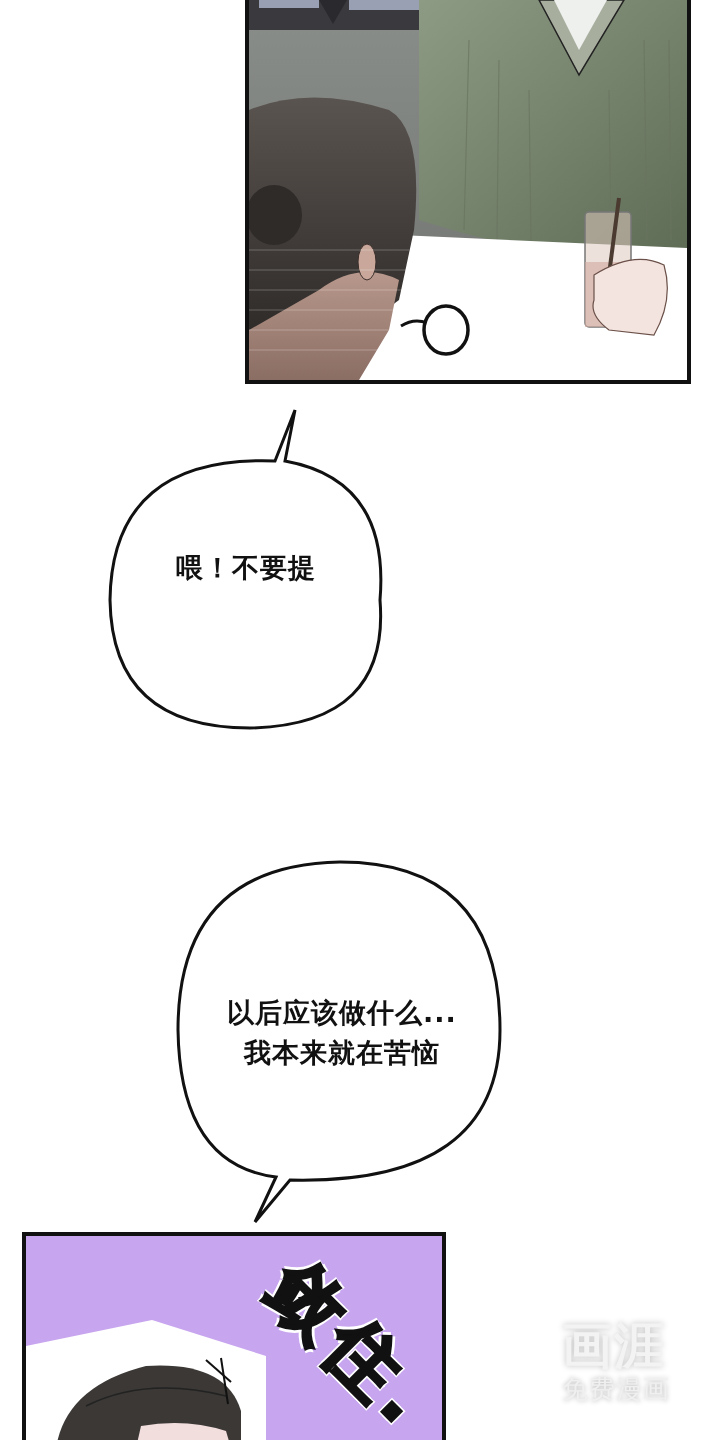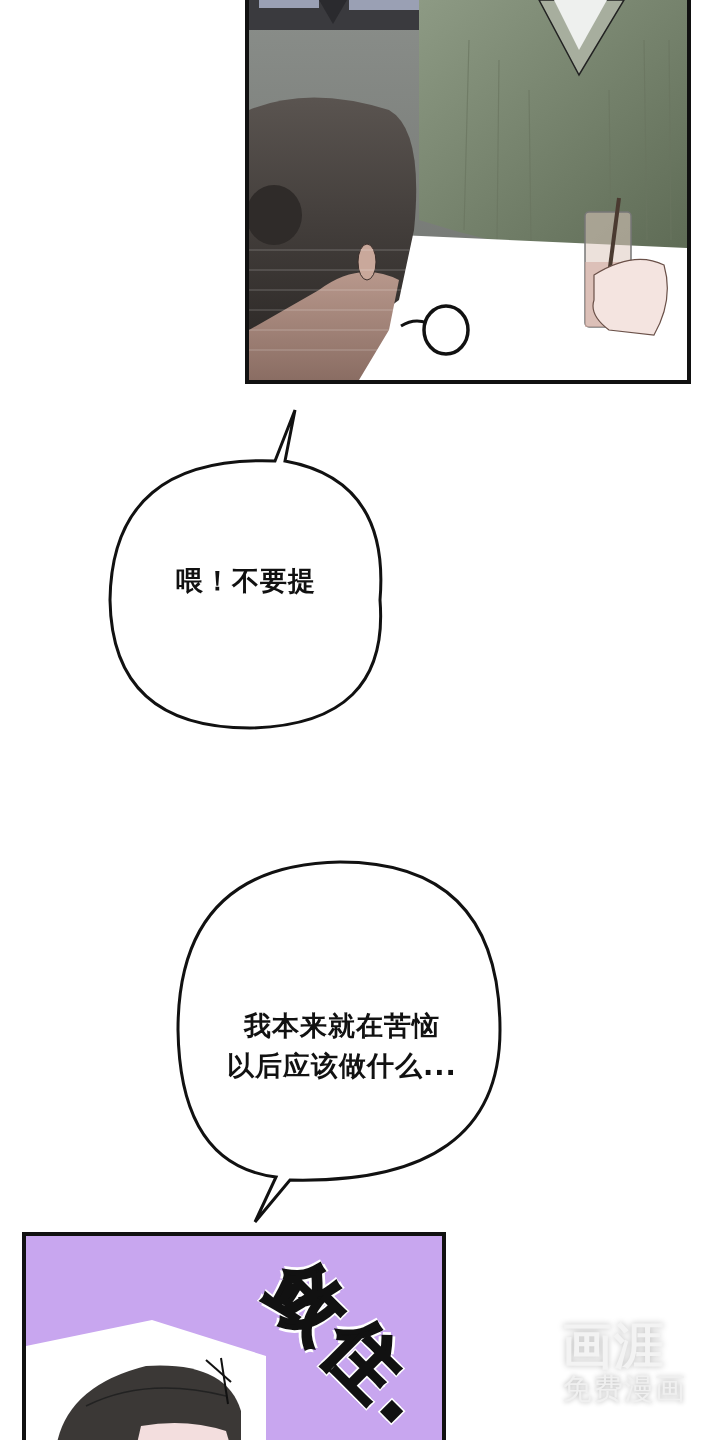--- a/index.html
+++ b/index.html
@@ -13,39 +13,39 @@
       border: 4px solid #111; background: #5f635e;
     }
     #panel-bottom {
       left: 22px; top: 1232px; width: 424px; height: 220px;
       border: 4px solid #111; background: #c8a6ef;
     }
     .bubble { position: absolute; }
     .bubble-text {
       position: absolute; left: 0; right: 0; text-align: center;
       font-family: "DejaVu Sans", sans-serif; font-weight: bold; color: #111;
-      font-size: 27px; line-height: 40px; letter-spacing: 1px; margin-top: 13px;
+      font-size: 27px; line-height: 40px; letter-spacing: 1px;
     }
     #bubble-1 .bubble-text { top: 548px; left: 136px; width: 220px; right: auto; }
     #bubble-2 .bubble-text { top: 993px; left: 192px; width: 300px; right: auto; }
     .sfx {
       position: absolute; left: 250px; top: 1280px; width: 200px; height: 200px;
       font-family: "DejaVu Sans", sans-serif; font-weight: bold; font-size: 74px; color: #111;
       transform: rotate(45deg); transform-origin: 40% 30%;
       -webkit-text-stroke: 3px #111;
       text-shadow: 0 0 0 #fff, 3px 3px 0 #fff, -3px -3px 0 #fff, 3px -3px 0 #fff, -3px 3px 0 #fff;
       white-space: nowrap; letter-spacing: 6px;
     }
     .watermark { position: absolute; left: 562px; top: 1318px; width: 130px; text-align: left; }
     .wm-logo {
       font-family: "DejaVu Sans", sans-serif; font-weight: bold; font-size: 50px; color: #f3f3f3;
       text-shadow: 0 0 6px rgba(0,0,0,0.25); letter-spacing: 2px; line-height: 56px;
     }
     .wm-sub {
-      font-family: "DejaVu Sans", sans-serif; font-size: 30px; color: #f0f0f0;
+      font-family: "DejaVu Sans", sans-serif; font-size: 26px; color: #f0f0f0;
       text-shadow: 0 0 5px rgba(0,0,0,0.3); line-height: 30px; letter-spacing: 1px;
     }
   </style>
 </head>
 <body>
 
 <div class="panel" id="panel-top">
   <svg width="438" height="380" viewBox="0 0 438 380">
     <defs>
       <linearGradient id="floor" x1="0" y1="0" x2="0" y2="1">
@@ -123,22 +123,22 @@
   <div class="bubble-text">
     <div>喂！不要提</div>
   </div>
 </div>
 
 <div class="bubble" id="bubble-2">
   <svg style="position:absolute;left:0;top:0" width="720" height="1230">
     <path d="M276,1177 L255,1222 L290,1180 Q500,1185 500,1030 Q500,862 340,862 Q178,865 178,1030 Q180,1165 276,1177 Z" fill="#fff" stroke="#111" stroke-width="3"></path>
   </svg>
   <div class="bubble-text">
+    <div>以后应该做什么...</div>
     <div>我本来就在苦恼</div>
-    <div>以后应该做什么...</div>
   </div>
 </div>
 
 <div class="panel" id="panel-bottom">
   <svg width="416" height="212" viewBox="0 0 416 212">
 
     <polygon points="0,110 126,84 240,120 240,212 0,212" fill="#ffffff"></polygon>
 
     <path d="M30,212 Q40,150 120,130 Q200,125 215,175 L215,212 Z" fill="#3b3836"></path>
     <path d="M60,170 Q120,140 200,160" stroke="#222" stroke-width="1.5" fill="none"></path>

